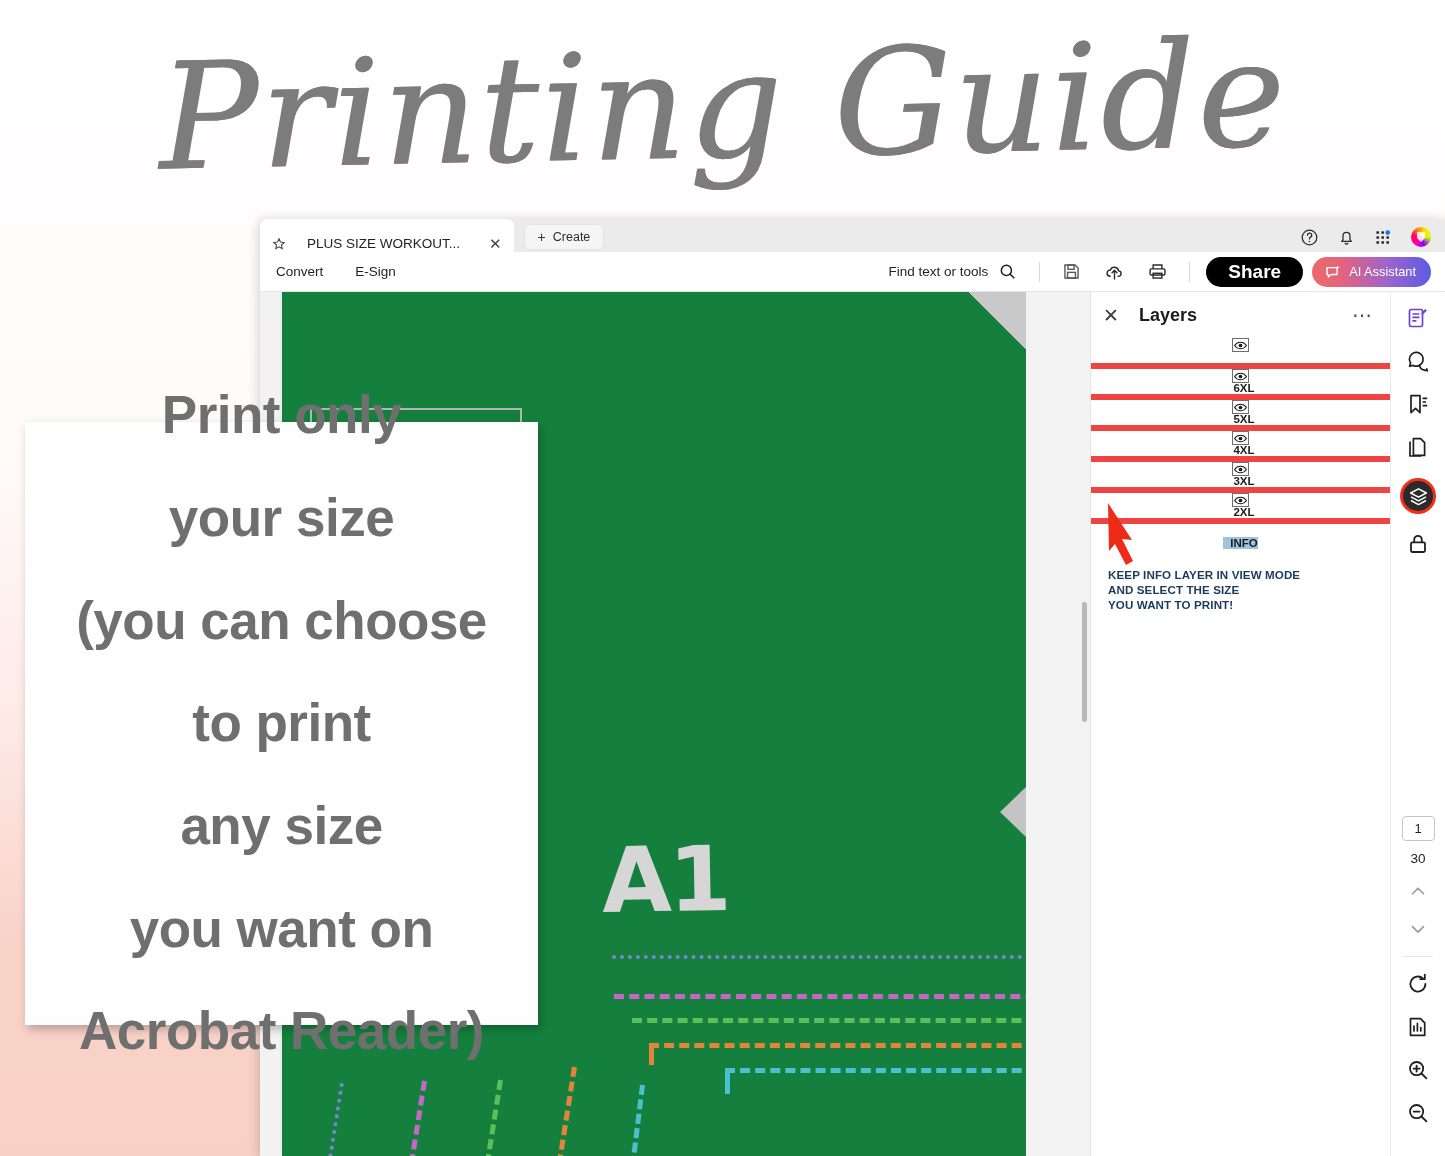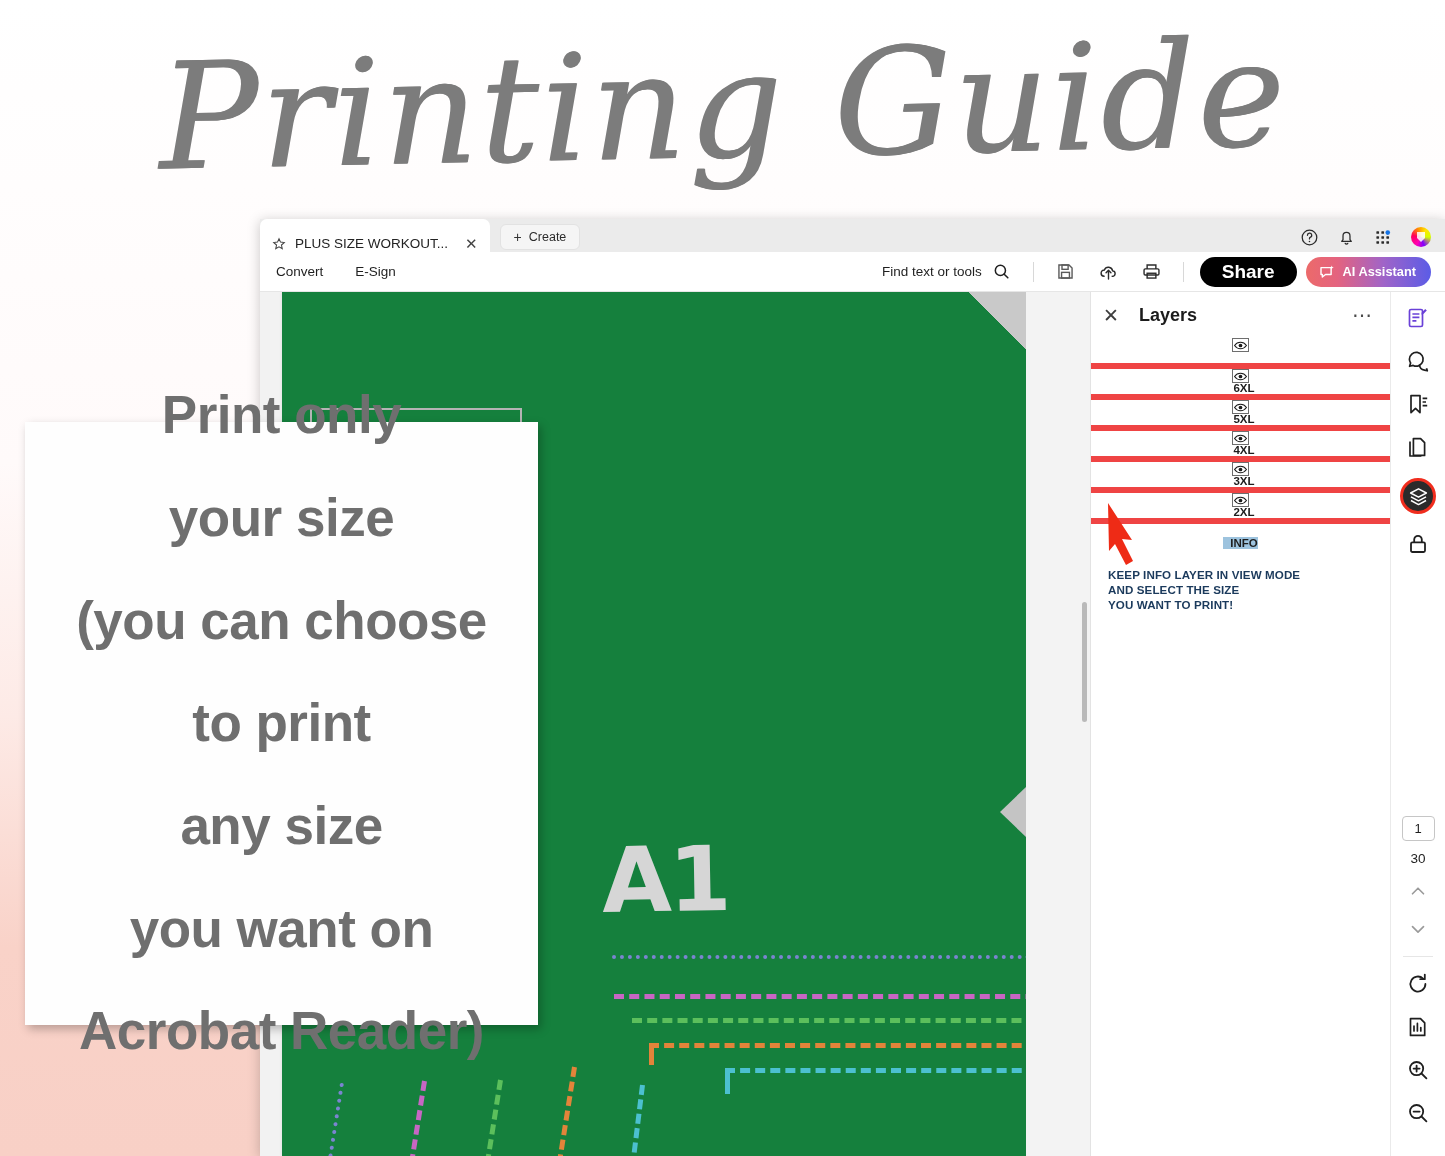--- a/index.html
+++ b/index.html
@@ -44,21 +44,21 @@
 
   
   .tabstrip {
     height: 33px; background: #ebebeb;
     display: flex; align-items: flex-end;
     position: relative;
   }
   .doc-tab {
     height: 33px; min-width: 206px;
     background: #fff;
-    display: flex; align-items: center; gap: 9px;
+    display: flex; align-items: center; gap: 21px;
     padding: 16px 12px 0 12px;
     border-top-left-radius: 7px; border-top-right-radius: 7px;
     font-size: 13.5px; color: #232323;
   }
   .tab-star { width: 14px; height: 14px; flex: 0 0 auto; }
   .tab-label { white-space: nowrap; overflow: hidden; }
   .tab-close { margin-left: auto; font-size: 15px; color: #444; line-height: 1; cursor: pointer; padding-left: 8px;}
   .create-tab {
     height: 26px; margin-left: 10px; margin-bottom: 2px;
     background: #f5f5f5; border-radius: 6px;
@@ -102,21 +102,21 @@
   .tb-sep { width: 1px; height: 20px; background: #d8d8d8; margin: 0 10px; }
   .tb-ico { width: 21px; height: 21px; margin: 0 11px; cursor: pointer; display:block;}
   .share-btn {
     background: #000; color: #fff; font-size: 19px; font-weight: 700;
     border-radius: 17px; height: 30px; padding: 0 22px;
     display: flex; align-items: center; margin-left: 6px; border: none; cursor: pointer;
   }
   .ai-btn {
     margin-left: 9px; height: 30px; border-radius: 17px; border: none;
     background: linear-gradient(90deg,#ec6a6a 0%, #e4637f 25%, #a064c8 62%, #5b5ce6 100%);
-    color: #fff; font-size: 12.8px; font-weight: 700;
+    color: #fff; font-size: 12.8px; font-weight: 400;
     display: flex; align-items: center; gap: 7px; padding: 0 15px 0 12px; cursor: pointer;
   }
 
   
   .win-body { display: flex; height: calc(100% - 73px); background: #f3f3f3; position: relative;}
 
   
   .doc-area { width: 766px; position: relative; background: #f2f2f2; overflow: hidden; }
   .page {
     position: absolute; left: 22px; top: 0; width: 744px; height: 100%;

